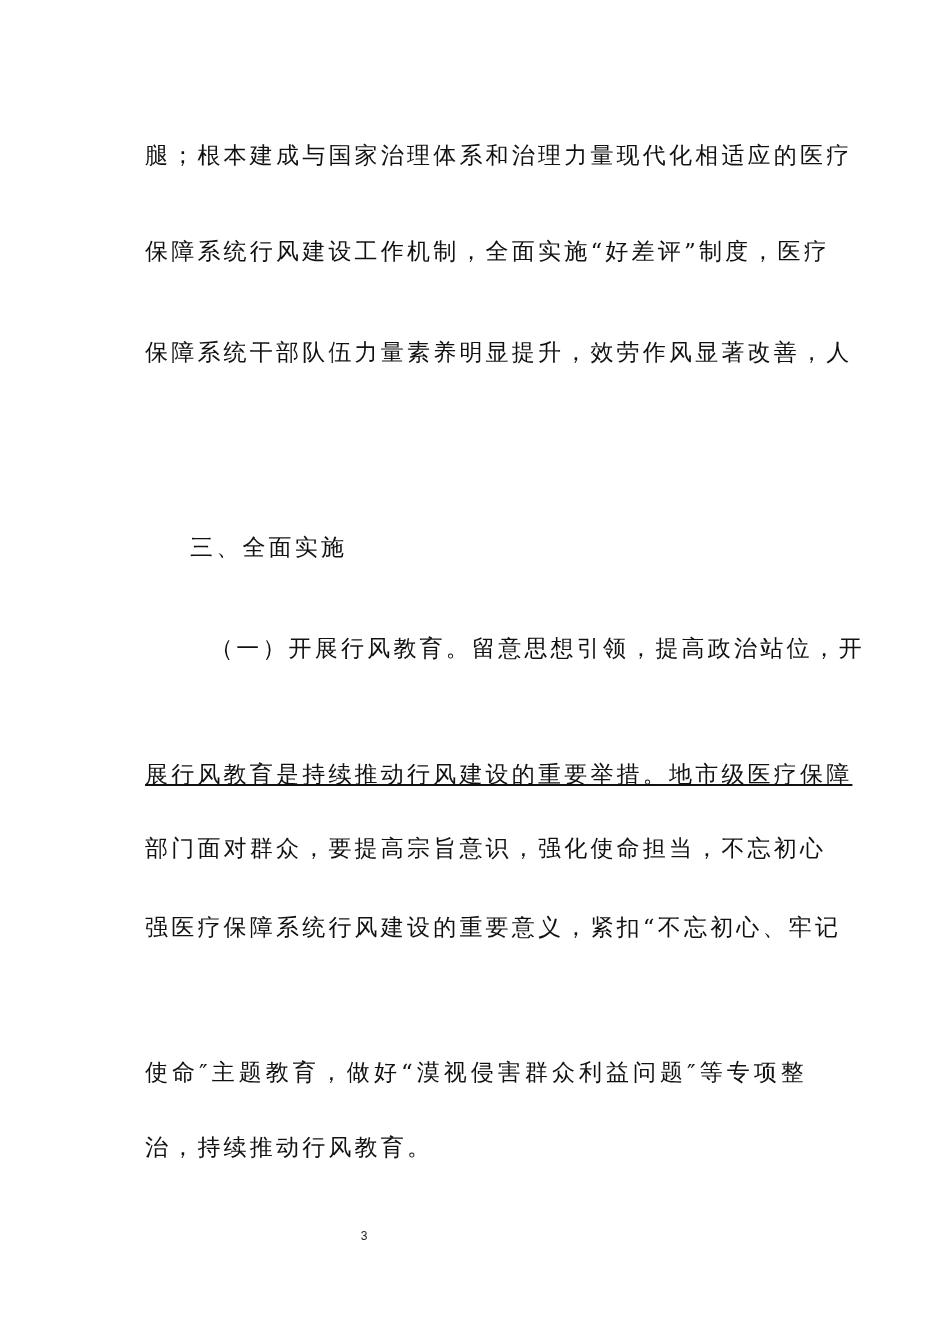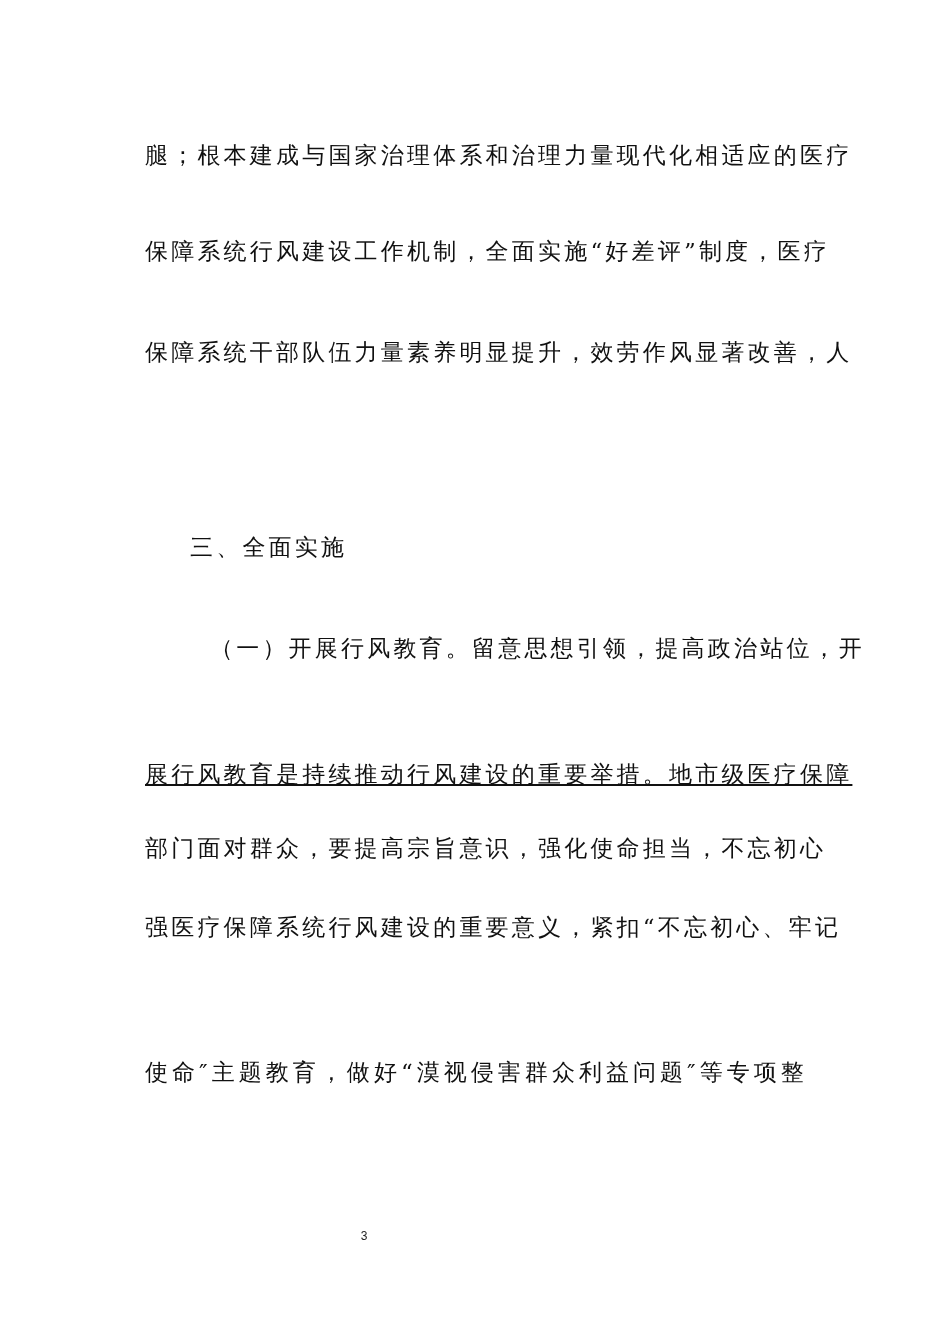--- a/index.html
+++ b/index.html
@@ -67,15 +67,16 @@
   <div class="line" style="top:335px;">保障系统干部队伍力量素养明显提升，效劳作风显著改善，人</div>
   <div class="line" style="top:234px;">保障系统行风建设工作机制，全面实施“好差评”制度，医疗</div>
 
   <div class="line indent2" style="top:530px;">三、全面实施</div>
 
   <div class="line indent-para" style="top:631px;">（一）开展行风教育。留意思想引领，提高政治站位，开</div>
   <div class="line" style="top:757px;text-decoration:underline;">展行风教育是持续推动行风建设的重要举措。地市级医疗保障</div>
   <div class="line" style="top:831px;">部门面对群众，要提高宗旨意识，强化使命担当，不忘初心</div>
   <div class="line" style="top:910px;">强医疗保障系统行风建设的重要意义，紧扣“不忘初心、牢记</div>
   <div class="line" style="top:1031px;margin-top:24px;">使命″主题教育，做好“漠视侵害群众利益问题″等专项整</div>
+  <div class="line last" style="top:1130px;">治，持续推动行风教育。</div>
 
   <div class="page-number">3</div>
 </div>
 
 </body></html>

